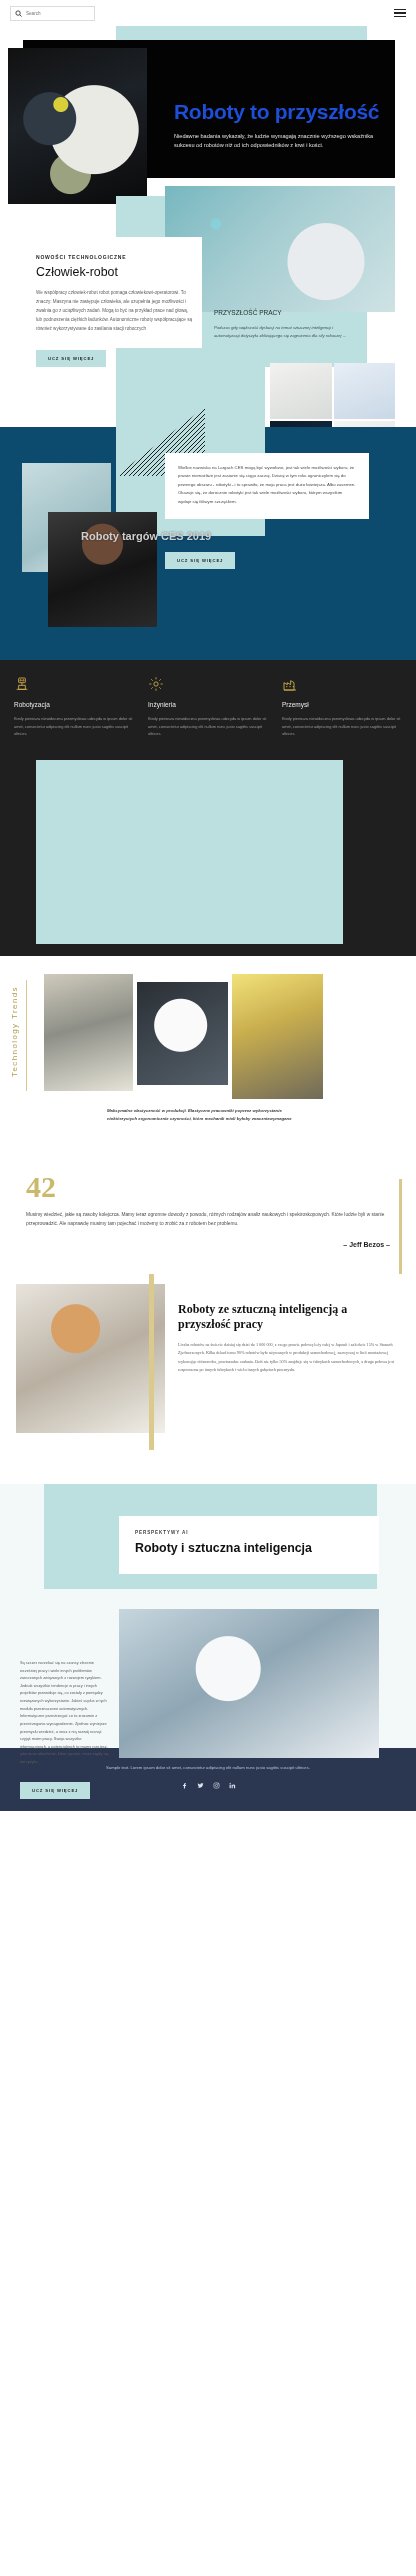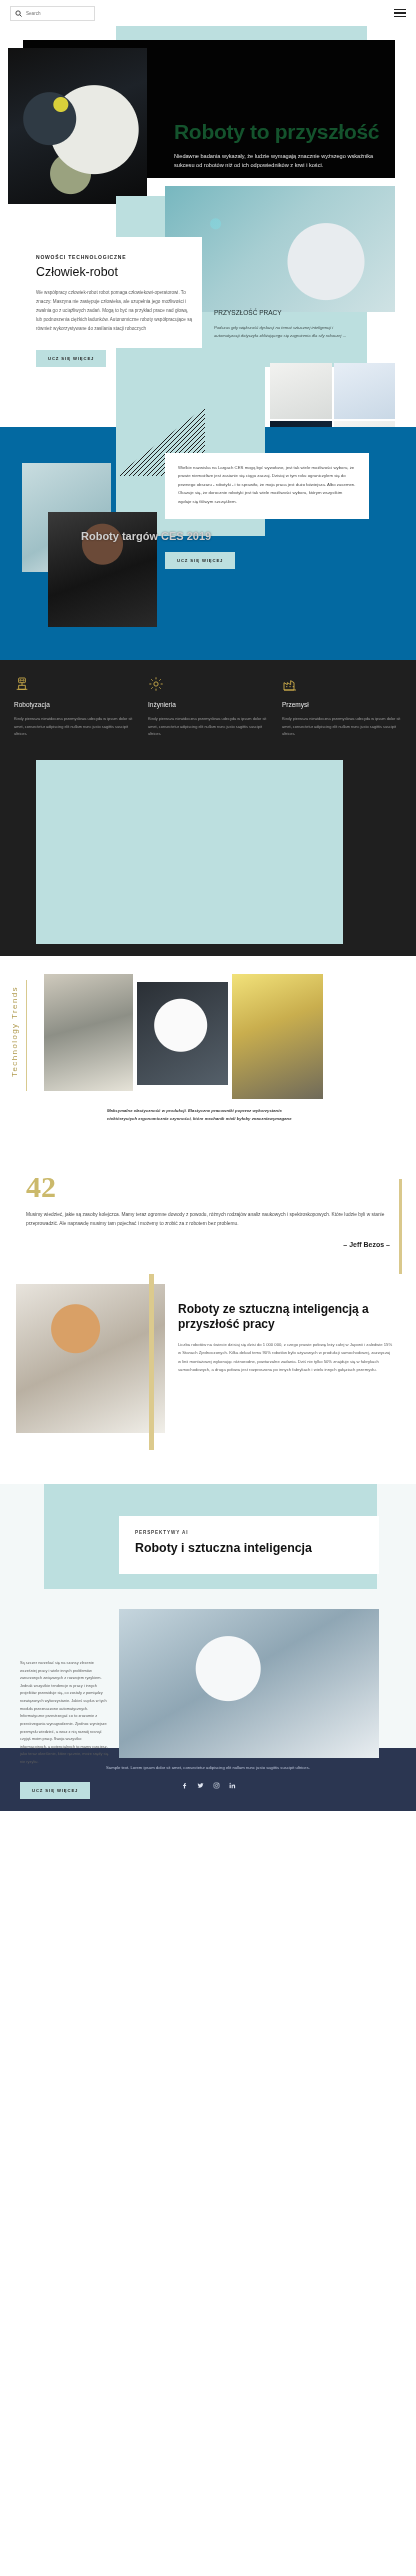--- a/index.html
+++ b/index.html
@@ -60,23 +60,22 @@
     position: absolute; left: 8px; top: 22px; width: 139px; height: 157px;
     background:
       radial-gradient(circle at 38% 36%, #d8cf3a 0 7px, transparent 8px),
       radial-gradient(circle at 30% 45%, #2f3a44 0 26px, transparent 27px),
       radial-gradient(circle at 62% 52%, #e9eae4 0 44px, transparent 45px),
       radial-gradient(circle at 45% 80%, #9aa27f 0 20px, transparent 21px),
       linear-gradient(160deg,#111 0%,#1d2228 40%,#0a0a0a 100%);
   }
   .hero-text { position: absolute; left: 174px; top: 74px; width: 213px; }
   .hero-title {
-    font-size: 21px; line-height: 1.12; font-weight: 700; color: #14532d;
+    font-size: 21px; line-height: 1.12; font-weight: 700; color: #1d4ed8;
     letter-spacing: -0.3px;
-    margin-top: 20px;
   }
   .hero-sub {
     margin-top: 8px; font-size: 5.6px; line-height: 1.75; color: #e2e2e2;
     font-weight: 400;
   }
 
   
   .s2 { position: relative; height: 223px; background: #fff; }
   .s2-mint {
     position: absolute; left: 116px; top: -8px; width: 251px; height: 171px;
@@ -116,21 +115,21 @@
   }
   .gcell { height: 56px; }
   .gc1 { background: linear-gradient(160deg,#f2f2f0,#d8dbd9); }
   .gc2 { background: linear-gradient(160deg,#e7eef6,#c9d8e6); }
   .gc3 { background: radial-gradient(circle at 30% 52%, #6ee39a 0 8px, transparent 9px), radial-gradient(circle at 62% 60%, #6ee39a 0 6px, transparent 7px), linear-gradient(140deg,#0d1b2b,#13263a 60%,#dfe6ea 100%); }
   .gc4 { background: linear-gradient(160deg,#f5f5f3,#dcdfdd); }
   .gc5 { background: linear-gradient(160deg,#efeae6,#cfd4d6); }
   .gc6 { background: radial-gradient(circle at 50% 50%, #9ef02a 0 12px, #1b2a06 14px, #000 40px), #000; }
 
   
-  .s3 { position: relative; height: 233px; background: #0369a1; }
+  .s3 { position: relative; height: 233px; background: #0c4a6e; }
   .s3-mint {
     position: absolute; left: 116px; top: -79px; width: 149px; height: 188px;
     background: #bcdfdf;
   }
   .s3-hatch {
     position: absolute; left: 116px; top: -20px; width: 89px; height: 69px;
     background: repeating-linear-gradient(135deg,#1f1f1f 0 0.7px, transparent 0.7px 3.2px);
     clip-path: polygon(0 100%, 100% 0, 100% 100%);
   }
   .s3-inner { position: relative; padding-top: 18px; }
@@ -185,21 +184,21 @@
   .s6-cap p { font-size: 4.3px; line-height: 1.85; color: #3b3b3b; font-weight: 700; font-style: italic; }
 
   
   .s7 { position: relative; background: #fff; padding: 14px 26px 26px 26px; }
   .s7-99 { font-size: 30px; color: #cbb96b; font-weight: 700; line-height: .9; font-family: "Liberation Serif", serif; }
   .s7-p { margin-top: 10px; font-size: 4.8px; line-height: 2; color: #4b4b4b; }
   .s7-by { margin-top: 12px; font-size: 7px; font-weight: 700; color: #1f1f1f; text-align: right; }
   .s7-bar { position: absolute; right: 14px; top: 20px; width: 3px; height: 119px; background: #d9c88c; }
 
   
-  .s8 { position: relative; background: #fff; height: 210px; }
+  .s8 { position: relative; background: #fff; height: 210px; font-family: Liberation Serif, serif; }
   .s8-img {
     position: absolute; left: 16px; top: 10px; width: 149px; height: 149px;
     background:
       radial-gradient(circle at 40% 30%, #d9a066 0 24px, transparent 25px),
       linear-gradient(155deg,#e8e4dd 0%,#b9b0a2 50%,#f1efe9 100%);
   }
   .s8-body { position: absolute; left: 178px; top: 28px; width: 216px; }
   .s8-h2 { font-size: 12px; font-weight: 700; line-height: 1.22; color: #111; }
   .s8-p { margin-top: 10px; font-size: 4.2px; line-height: 1.95; color: #5d5d5d; }
   .s8-bar { position: absolute; left: 149px; top: 0; width: 5px; height: 176px; background: #dcca8d; }

